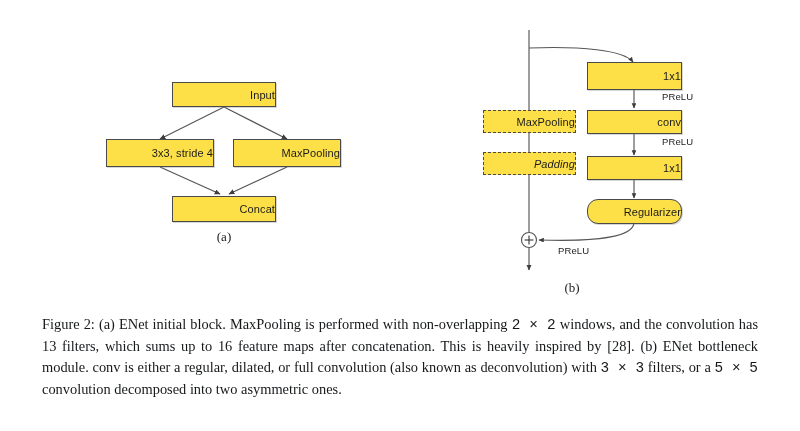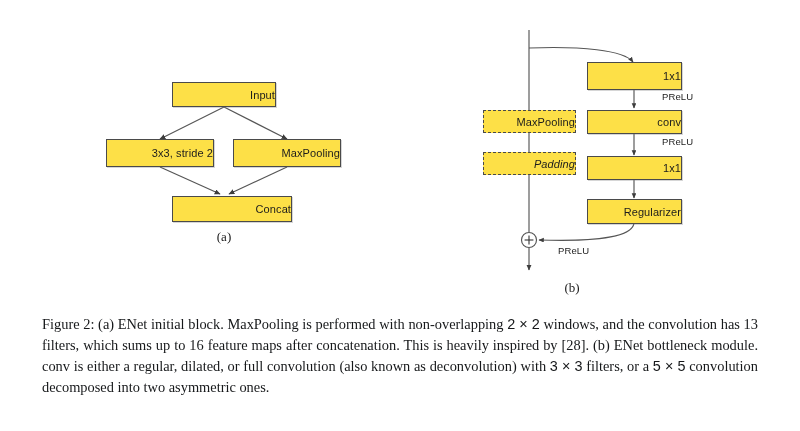--- a/index.html
+++ b/index.html
@@ -79,21 +79,21 @@
     top: 314px;
     width: 716px;
     font-family: "Liberation Serif", serif;
     font-size: 14.4px;
     line-height: 21px;
     color: #16181a;
     text-align: justify;
     text-justify: inter-word;
   }
   #caption .math {
-    font-family: Liberation Sans, sans-serif;
+    font-family: Liberation Mono, monospace;
     font-style: normal;
     margin-top: 36px;
   }
   #caption .mono-term {
     font-family: "Liberation Serif", serif;
   }
 </style>
 </head>
 <body>
 
@@ -136,28 +136,28 @@
 
       <line x1="529" y1="248" x2="529" y2="270" marker-end="url(#arrowhead)"></line>
     </g>
   </svg>
 
   <div class="node" style="left:172px; top:82px; width:104px; height:25px;padding-left:8px;">
     <span class="node-label">Input</span>
   </div>
 
   <div class="node" style="left:106px; top:139px; width:108px; height:28px;">
-    <span class="node-label">3x3, stride 2</span>
+    <span class="node-label">3x3, stride 4</span>
   </div>
 
   <div class="node" style="left:233px; top:139px; width:108px; height:28px;">
     <span class="node-label">MaxPooling</span>
   </div>
 
-  <div class="node" style="left:172px; top:196px; width:120px; height:26px;">
+  <div class="node" style="left:172px; top:196px; width:104px; height:26px;">
     <span class="node-label">Concat</span>
   </div>
 
   <div class="subcaption" style="left:174px; top:229px; width:100px;">(a)</div>
 
   <div class="node dashed" style="left:483px; top:110px; width:93px; height:23px;">
     <span class="node-label">MaxPooling</span>
   </div>
 
   <div class="node dashed" style="left:483px; top:152px; width:93px; height:23px;font-style:italic;">
@@ -169,21 +169,21 @@
   </div>
 
   <div class="node" style="left:587px; top:110px; width:95px; height:24px;">
     <span class="node-label">conv</span>
   </div>
 
   <div class="node" style="left:587px; top:156px; width:95px; height:24px;">
     <span class="node-label">1x1</span>
   </div>
 
-  <div class="node" style="left:587px; top:199px; width:95px; height:25px;">
+  <div class="node" style="left:587px; top:199px; width:95px; height:25px;border-radius:11px;">
     <span class="node-label">Regularizer</span>
   </div>
 
   <div class="edge-label" style="left:637px; top:91px;">PReLU</div>
 
   <div class="edge-label" style="left:637px; top:136px;">PReLU</div>
 
   <div class="edge-label" style="left:533px; top:245px;">PReLU</div>
 
   <div class="subcaption" style="left:522px; top:280px; width:100px;">(b)</div>

